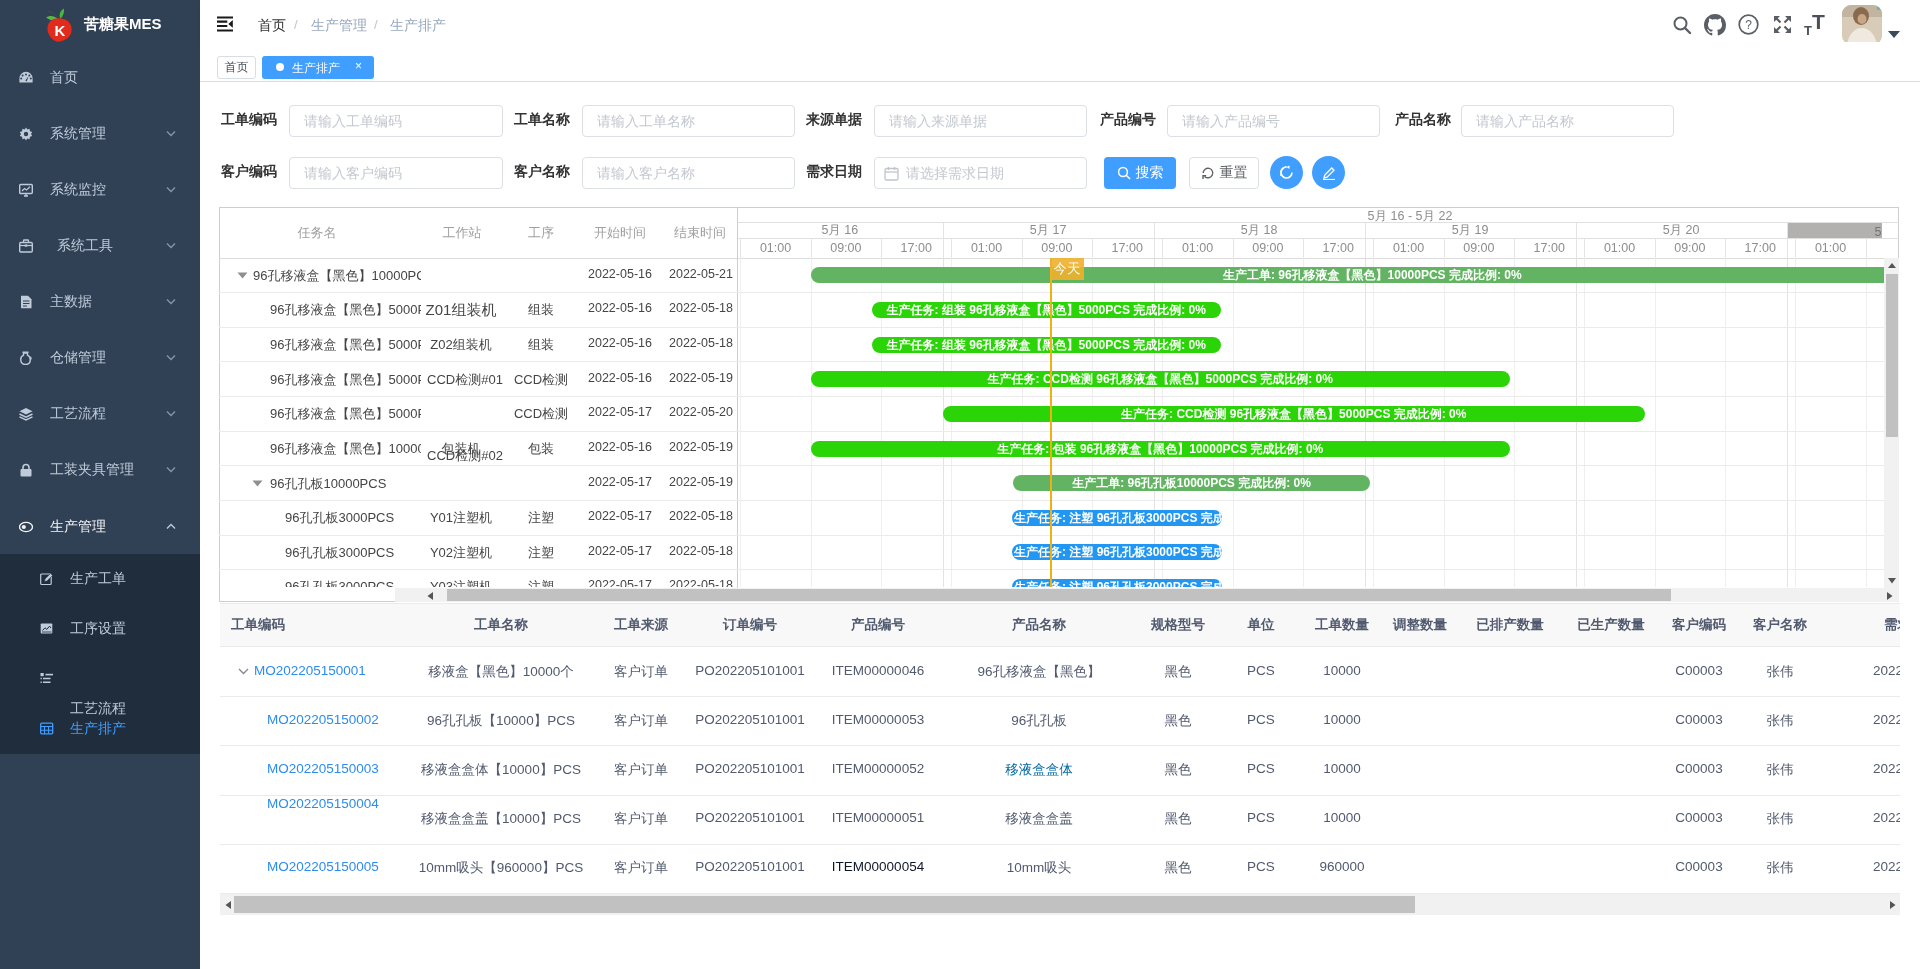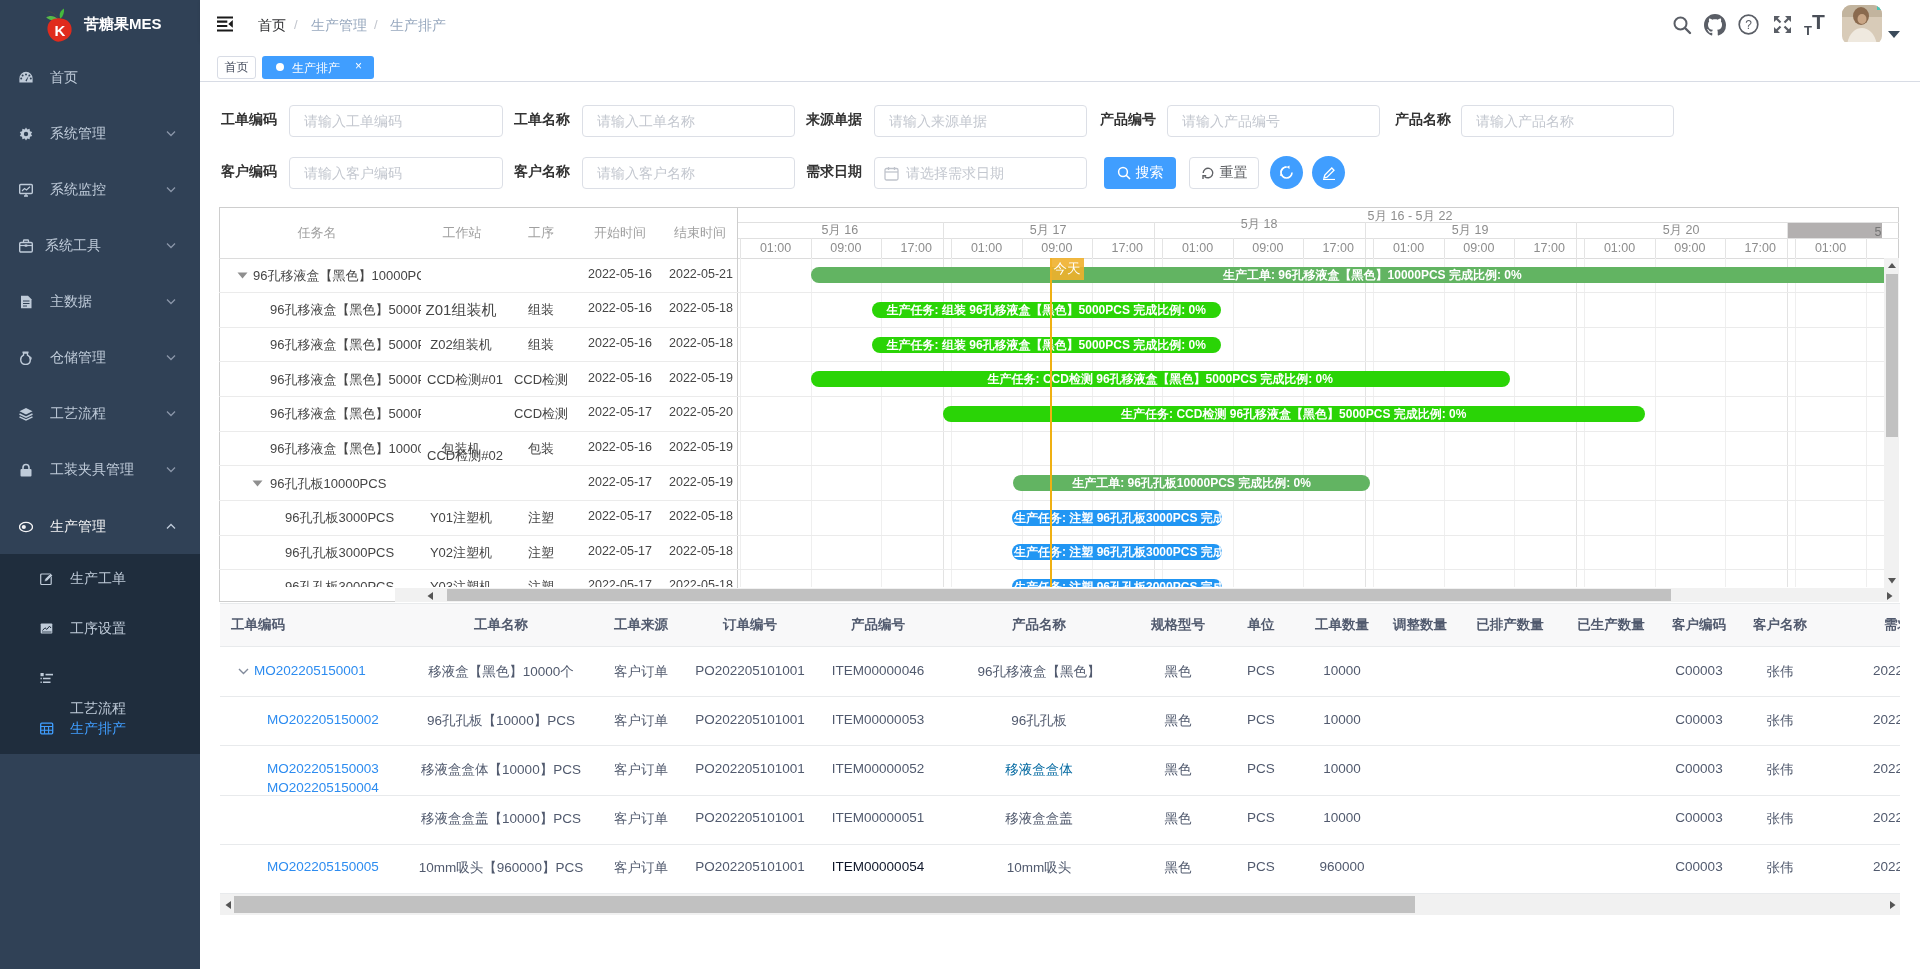--- a/index.html
+++ b/index.html
@@ -46,21 +46,21 @@
 <div class="abs nw" style="left:50px;top:181px;font-size:14px;color:#bfcbd9;">系统监控</div>
 <svg class="abs" style="left:166px;top:186px;" width="10" height="7" viewBox="0 0 10 7">
       <path d="M1 1.5 L5 5.5 L9 1.5" stroke="#8a96a8" stroke-width="1.3" fill="none"></path>
     </svg>
 <svg class="abs" style="left:19px;top:239px;" width="14" height="14" viewBox="0 0 14 14">
       <rect x="0.7" y="3.5" width="12.6" height="9.5" rx="1.2" fill="none" stroke="#bfcbd9" stroke-width="1.4"></rect>
       <path d="M4.5 3.5 V1.8 a0.8 0.8 0 0 1 0.8 -0.8 h3.4 a0.8 0.8 0 0 1 0.8 0.8 V3.5" fill="none" stroke="#bfcbd9" stroke-width="1.3"></path>
       <path d="M0.7 6.5 H13.3" stroke="#bfcbd9" stroke-width="1.2"></path>
       <rect x="5.7" y="5.5" width="2.6" height="2.2" fill="#bfcbd9"></rect>
     </svg>
-<div class="abs nw" style="left:45px;top:237px;font-size:14px;color:#bfcbd9;">系统工具</div>
+<div class="abs nw" style="left:57px;top:237px;font-size:14px;color:#bfcbd9;">系统工具</div>
 <svg class="abs" style="left:166px;top:242px;" width="10" height="7" viewBox="0 0 10 7">
       <path d="M1 1.5 L5 5.5 L9 1.5" stroke="#8a96a8" stroke-width="1.3" fill="none"></path>
     </svg>
 <svg class="abs" style="left:19px;top:295px;" width="14" height="14" viewBox="0 0 14 14">
       <path d="M2 0.8 H9 L12.5 4.3 V13.2 H2 Z" fill="#bfcbd9"></path>
       <path d="M4 6 H10.5 M4 8.5 H10.5 M4 11 H8" stroke="#304156" stroke-width="1"></path>
     </svg>
 <div class="abs nw" style="left:50px;top:293px;font-size:14px;color:#bfcbd9;">主数据</div>
 <svg class="abs" style="left:166px;top:298px;" width="10" height="7" viewBox="0 0 10 7">
       <path d="M1 1.5 L5 5.5 L9 1.5" stroke="#8a96a8" stroke-width="1.3" fill="none"></path>
@@ -227,21 +227,21 @@
       <svg width="14" height="14" viewBox="0 0 14 14">
         <path d="M2 12 L2.8 9 L9.8 2 L12 4.2 L5 11.2 L2 12 Z" fill="none" stroke="#fff" stroke-width="1.3"></path>
         <path d="M1 13.5 H13" stroke="#fff" stroke-width="1.2"></path>
       </svg>
     </div>
 <div class="abs" style="left:219px;top:207px;width:1680px;height:395px;border:1px solid #cecece;background:#fff;"></div>
 <div class="abs ct nw" style="left:1310px;top:208px;width:200px;font-size:12.5px;color:#8d8d8d;">5月 16 - 5月 22</div>
 <div class="abs" style="left:737px;top:222px;width:1162px;height:1px;background:#e0e0e0;"></div>
 <div class="abs ct nw" style="left:737.0px;top:222px;width:205.6px;height:16px;font-size:12.5px;color:#8d8d8d;overflow:hidden;">5月 16</div>
 <div class="abs ct nw" style="left:942.6px;top:222px;width:211.0px;height:16px;font-size:12.5px;color:#8d8d8d;overflow:hidden;">5月 17</div>
-<div class="abs ct nw" style="left:1153.6px;top:216px;width:211.0px;height:16px;font-size:12.5px;color:#8d8d8d;overflow:hidden;">5月 18</div>
+<div class="abs ct nw" style="left:1153.6px;top:222px;width:211.0px;height:16px;font-size:12.5px;color:#8d8d8d;overflow:hidden;">5月 18</div>
 <div class="abs ct nw" style="left:1364.6px;top:222px;width:211.0px;height:16px;font-size:12.5px;color:#8d8d8d;overflow:hidden;">5月 19</div>
 <div class="abs ct nw" style="left:1575.6px;top:222px;width:211.0px;height:16px;font-size:12.5px;color:#8d8d8d;overflow:hidden;">5月 20</div>
 <div class="abs" style="left:1786.6px;top:222.5px;width:95.4px;height:15.5px;background:#b3b0b0;overflow:hidden;">
       <span style="position:absolute;left:88px;top:1px;font-size:12.5px;color:#757575;white-space:nowrap;">5月 21</span>
     </div>
 <div class="abs" style="left:737px;top:238px;width:1162px;height:1px;background:#e0e0e0;"></div>
 <div class="abs ct nw" style="left:740.4px;top:239px;width:70.3px;height:18px;font-size:12.5px;color:#8d8d8d;overflow:hidden;">01:00</div>
 <div class="abs ct nw" style="left:810.7px;top:239px;width:70.3px;height:18px;font-size:12.5px;color:#8d8d8d;overflow:hidden;">09:00</div>
 <div class="abs ct nw" style="left:881.1px;top:239px;width:70.3px;height:18px;font-size:12.5px;color:#8d8d8d;overflow:hidden;">17:00</div>
 <div class="abs ct nw" style="left:951.4px;top:239px;width:70.3px;height:18px;font-size:12.5px;color:#8d8d8d;overflow:hidden;">01:00</div>
@@ -363,20 +363,21 @@
 <div class="abs nw" style="left:66px;top:320.9px;width:136px;overflow:hidden;font-size:13px;color:#454545;">96孔孔板3000PCS</div>
 <div class="abs ct nw" style="left:172px;top:320.9px;width:140px;font-size:13px;color:#454545;">Y03注塑机</div>
 <div class="abs ct nw" style="left:262px;top:320.9px;width:120px;font-size:13px;color:#454545;">注塑</div>
 <div class="abs ct nw" style="left:346px;top:320.9px;width:110px;font-size:12.5px;color:#454545;">2022-05-17</div>
 <div class="abs ct nw" style="left:427px;top:320.9px;width:110px;font-size:12.5px;color:#454545;">2022-05-18</div>
 <div class="abs nw" style="left:591.5px;top:9.9px;width:1123.5px;height:16px;background:#62b462;border-radius:8.5px;overflow:hidden;text-align:center;font-size:12px;font-weight:bold;color:#fff;line-height:16px;">生产工单: 96孔移液盒【黑色】10000PCS 完成比例: 0%</div>
 <div class="abs nw" style="left:653.0px;top:44.5px;width:348.5px;height:16px;background:#2ad406;border-radius:8.5px;overflow:hidden;text-align:center;font-size:12px;font-weight:bold;color:#fff;line-height:16px;">生产任务: 组装 96孔移液盒【黑色】5000PCS 完成比例: 0%</div>
 <div class="abs nw" style="left:653.0px;top:79.1px;width:348.5px;height:16px;background:#2ad406;border-radius:8.5px;overflow:hidden;text-align:center;font-size:12px;font-weight:bold;color:#fff;line-height:16px;">生产任务: 组装 96孔移液盒【黑色】5000PCS 完成比例: 0%</div>
 <div class="abs nw" style="left:591.5px;top:113.8px;width:699.5px;height:16px;background:#2ad406;border-radius:8.5px;overflow:hidden;text-align:center;font-size:12px;font-weight:bold;color:#fff;line-height:16px;">生产任务: CCD检测 96孔移液盒【黑色】5000PCS 完成比例: 0%</div>
 <div class="abs nw" style="left:724.0px;top:148.4px;width:701.5px;height:16px;background:#2ad406;border-radius:8.5px;overflow:hidden;text-align:center;font-size:12px;font-weight:bold;color:#fff;line-height:16px;">生产任务: CCD检测 96孔移液盒【黑色】5000PCS 完成比例: 0%</div>
+<div class="abs nw" style="left:591.5px;top:183.0px;width:699.5px;height:16px;background:#2ad406;border-radius:8.5px;overflow:hidden;text-align:center;font-size:12px;font-weight:bold;color:#fff;line-height:16px;">生产任务: 包装 96孔移液盒【黑色】10000PCS 完成比例: 0%</div>
 <div class="abs nw" style="left:794.0px;top:217.6px;width:357.0px;height:16px;background:#62b462;border-radius:8.5px;overflow:hidden;text-align:center;font-size:12px;font-weight:bold;color:#fff;line-height:16px;">生产工单: 96孔孔板10000PCS 完成比例: 0%</div>
 <div class="abs nw" style="left:793.0px;top:252.2px;width:210.0px;height:16px;background:#2196f3;border-radius:8.5px;overflow:hidden;text-align:left;padding-left:2px;font-size:12px;font-weight:bold;color:#fff;line-height:16px;">生产任务: 注塑 96孔孔板3000PCS 完成比例: 0%</div>
 <div class="abs nw" style="left:793.0px;top:286.9px;width:210.0px;height:16px;background:#2196f3;border-radius:8.5px;overflow:hidden;text-align:left;padding-left:2px;font-size:12px;font-weight:bold;color:#fff;line-height:16px;">生产任务: 注塑 96孔孔板3000PCS 完成比例: 0%</div>
 <div class="abs nw" style="left:793.0px;top:321.5px;width:210.0px;height:16px;background:#2196f3;border-radius:8.5px;overflow:hidden;text-align:left;padding-left:2px;font-size:12px;font-weight:bold;color:#fff;line-height:16px;">生产任务: 注塑 96孔孔板3000PCS 完成比例: 0%</div>
 <div class="abs" style="left:831.0999999999999px;top:0;width:2.3px;height:329.5px;background:#efb012;"></div>
 <div class="abs ct" style="left:831.0999999999999px;top:0;width:34px;height:22px;background:rgba(240,176,44,0.9);font-size:13.5px;color:#fff;">今天</div>
 </div>
 <div class="abs" style="left:1884px;top:258px;width:15px;height:330px;background:#f1f1f1;"></div>
 <svg class="abs" style="left:1887.5px;top:262px;" width="8" height="8" viewBox="0 0 8 8">
       <path d="M0 6 H8 L4 1 Z" fill="#555"></path>
@@ -446,21 +447,21 @@
 <div class="abs ct nw" style="left:665px;top:761.0px;width:170px;font-size:13.5px;color:#515a6e;">PO202205101001</div>
 <div class="abs ct nw" style="left:793px;top:761.0px;width:170px;font-size:13.5px;color:#515a6e;">ITEM00000052</div>
 <div class="abs ct nw" style="left:954px;top:761.0px;width:170px;font-size:13.5px;color:#0369a1;">移液盒盒体</div>
 <div class="abs ct nw" style="left:1093px;top:761.0px;width:170px;font-size:13.5px;color:#515a6e;">黑色</div>
 <div class="abs ct nw" style="left:1176px;top:761.0px;width:170px;font-size:13.5px;color:#515a6e;">PCS</div>
 <div class="abs ct nw" style="left:1257px;top:761.0px;width:170px;font-size:13.5px;color:#515a6e;">10000</div>
 <div class="abs ct nw" style="left:1614px;top:761.0px;width:170px;font-size:13.5px;color:#515a6e;">C00003</div>
 <div class="abs ct nw" style="left:1695px;top:761.0px;width:170px;font-size:13.5px;color:#515a6e;">张伟</div>
 <div class="abs nw" style="left:1873px;top:761.0px;width:27px;overflow:hidden;font-size:13.5px;color:#515a6e;">2022-05-21</div>
 <div class="abs" style="left:219.5px;top:843.8px;width:1680.5px;height:1px;background:#e8eaec;"></div>
-<div class="abs nw" style="left:267px;top:780px;font-size:13.5px;color:#2d8cf0;text-align:center;">MO202205150004</div>
+<div class="abs nw" style="left:267px;top:796px;font-size:13.5px;color:#2d8cf0;text-align:center;">MO202205150004</div>
 <div class="abs ct nw" style="left:416px;top:810.2px;width:170px;font-size:13.5px;color:#515a6e;">移液盒盒盖【10000】PCS</div>
 <div class="abs ct nw" style="left:556px;top:810.2px;width:170px;font-size:13.5px;color:#515a6e;">客户订单</div>
 <div class="abs ct nw" style="left:665px;top:810.2px;width:170px;font-size:13.5px;color:#515a6e;">PO202205101001</div>
 <div class="abs ct nw" style="left:793px;top:810.2px;width:170px;font-size:13.5px;color:#515a6e;">ITEM00000051</div>
 <div class="abs ct nw" style="left:954px;top:810.2px;width:170px;font-size:13.5px;color:#515a6e;">移液盒盒盖</div>
 <div class="abs ct nw" style="left:1093px;top:810.2px;width:170px;font-size:13.5px;color:#515a6e;">黑色</div>
 <div class="abs ct nw" style="left:1176px;top:810.2px;width:170px;font-size:13.5px;color:#515a6e;">PCS</div>
 <div class="abs ct nw" style="left:1257px;top:810.2px;width:170px;font-size:13.5px;color:#515a6e;">10000</div>
 <div class="abs ct nw" style="left:1614px;top:810.2px;width:170px;font-size:13.5px;color:#515a6e;">C00003</div>
 <div class="abs ct nw" style="left:1695px;top:810.2px;width:170px;font-size:13.5px;color:#515a6e;">张伟</div>

